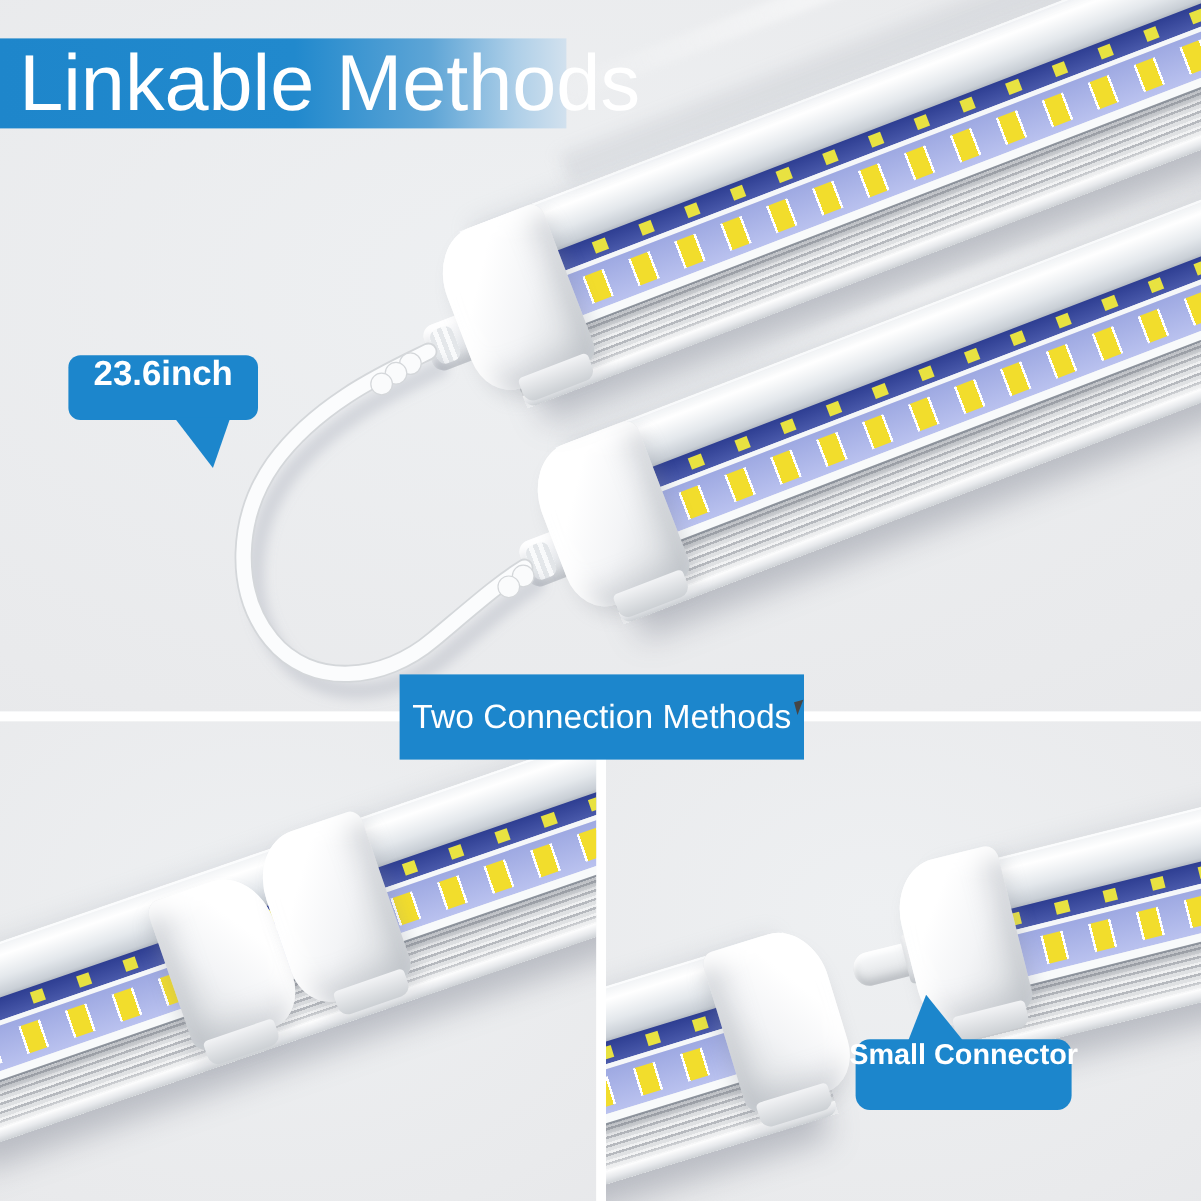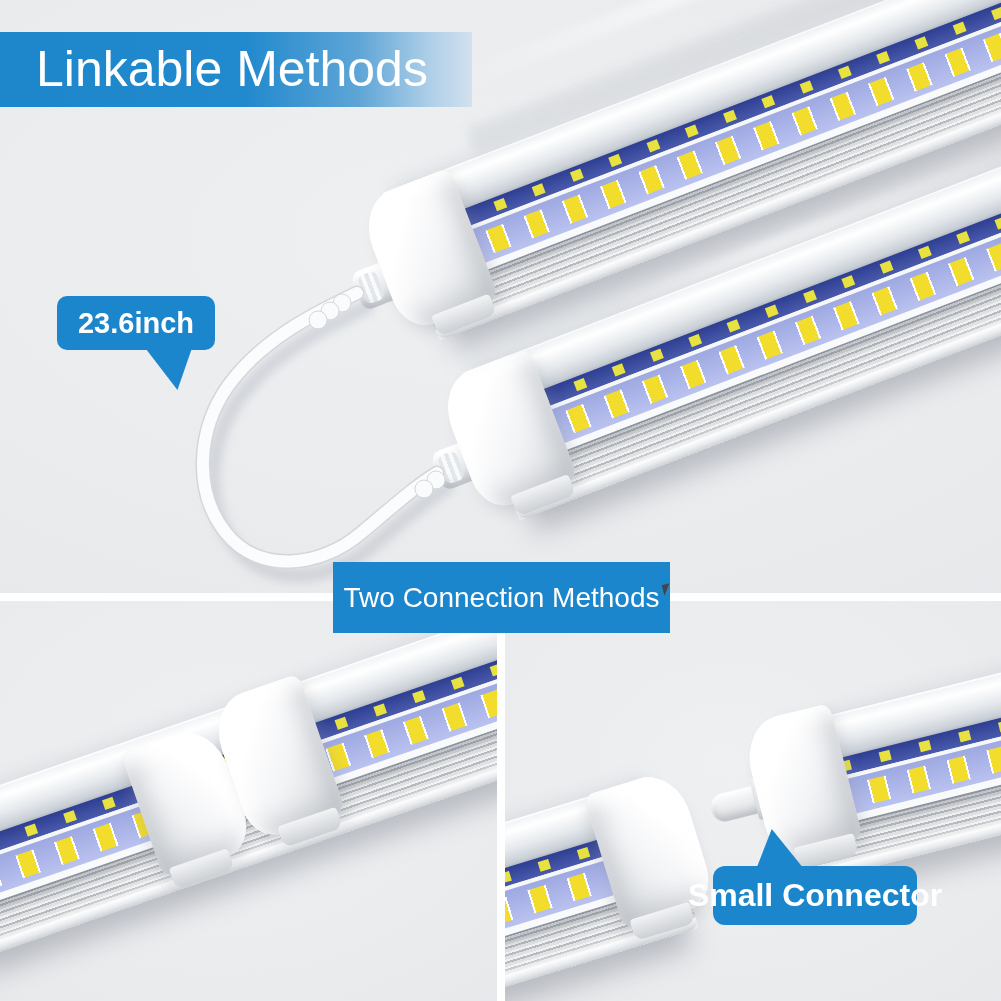--- a/index.html
+++ b/index.html
@@ -66,27 +66,27 @@
 
   
   .streak{position:absolute;transform-origin:left center;z-index:1;filter:blur(3px);
       background:linear-gradient(90deg,rgba(255,255,255,0),rgba(255,255,255,.8) 40%,rgba(255,255,255,0));}
   .shadowband{position:absolute;transform-origin:left center;z-index:1;filter:blur(6px);
       background:rgba(158,164,176,.20);}
 
   
   .banner-title{position:absolute;left:0;top:32px;width:472px;height:75px;z-index:7;
       background:linear-gradient(90deg,#1e86cb 0%,#2189cd 52%,#5ea5d6 76%,#aecfe8 91%,#d2e1ee 100%);
-      color:#ffffff;font-size:50px;line-height:74px;padding-left:36px;box-sizing:border-box;
+      color:#ffffff;font-size:66px;line-height:74px;padding-left:16px;box-sizing:border-box;
       white-space:nowrap;}
   .banner-methods{position:absolute;left:333px;top:562px;width:337px;height:71px;z-index:7;
       background:#1c86cc;color:#ffffff;font-size:28px;
       display:flex;align-items:center;justify-content:center;white-space:nowrap;}
   .bubble{position:absolute;background:#1c86cc;color:#ffffff;font-weight:bold;border-radius:10px;
-      display:flex;align-items:center;justify-content:center;z-index:6;white-space:nowrap;}
+      display:flex;justify-content:center;z-index:6;white-space:nowrap;}
   .tail{position:absolute;background:#1c86cc;z-index:6;}
   #cursor-mark{position:absolute;left:663px;top:584px;width:0;height:0;z-index:8;
       border-top:11px solid #454545;border-right:8px solid transparent;transform:rotate(-15deg);}
   svg.cable{position:absolute;left:0;top:0;z-index:4;}
 </style>
 </head>
 <body>
 
 <div id="stage">
 
@@ -219,21 +219,21 @@
         <div class="s-silver"></div>
         <div class="s-rail"></div>
       </div>
       <div class="cap cap-left" style="left:2px;width:92px;top:-12px;">
         <div class="foot"></div>
       </div>
       <div class="pin" style="left:-46px;top:50px;width:50px;height:28px;"></div>
     </div>
 
     <div class="tail" style="left:247px;top:228px;width:52px;height:40px;clip-path:polygon(38% 0,100% 100%,8% 100%);"></div>
-    <div class="bubble" style="left:208px;top:265px;width:204px;height:59px;font-size:32px;border-radius:12px;">
+    <div class="bubble" style="left:208px;top:265px;width:180px;height:59px;font-size:24px;border-radius:12px;">
       <span>Small Connector</span>
     </div>
   </div>
 
   <div id="divider-h"></div>
   <div id="divider-v"></div>
 
   <div class="banner-title">
     <span>Linkable Methods</span>
   </div>

